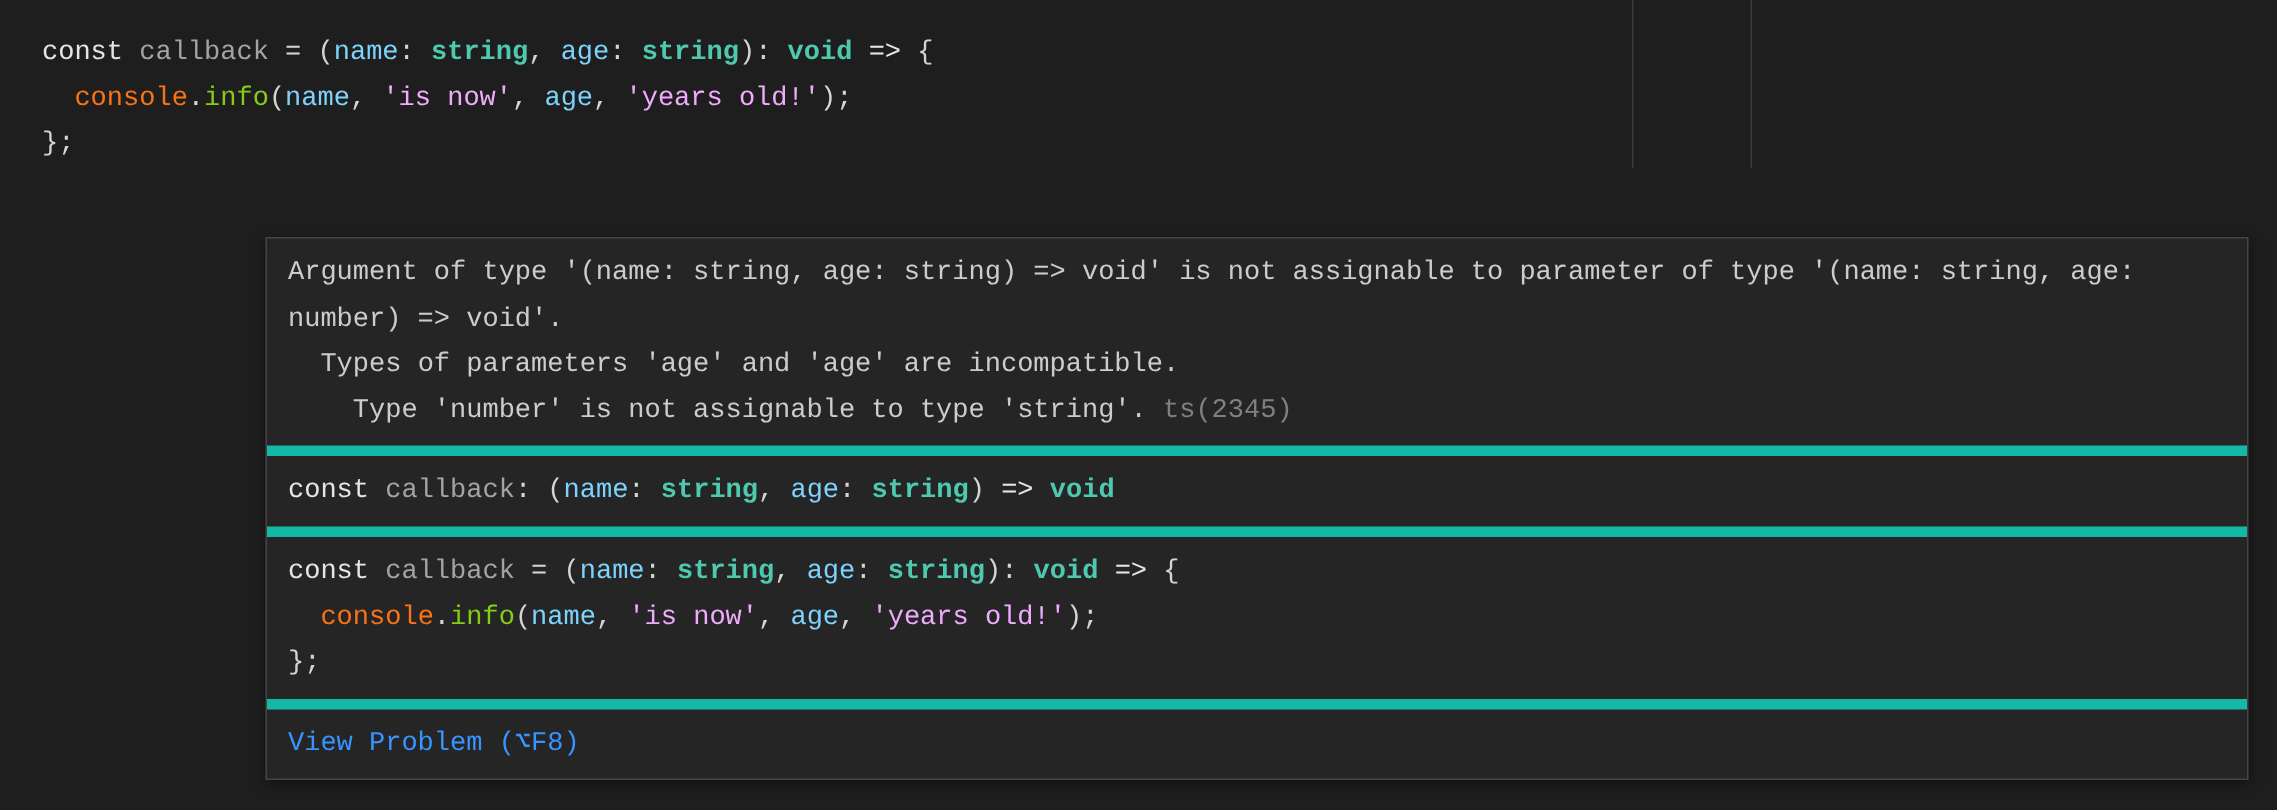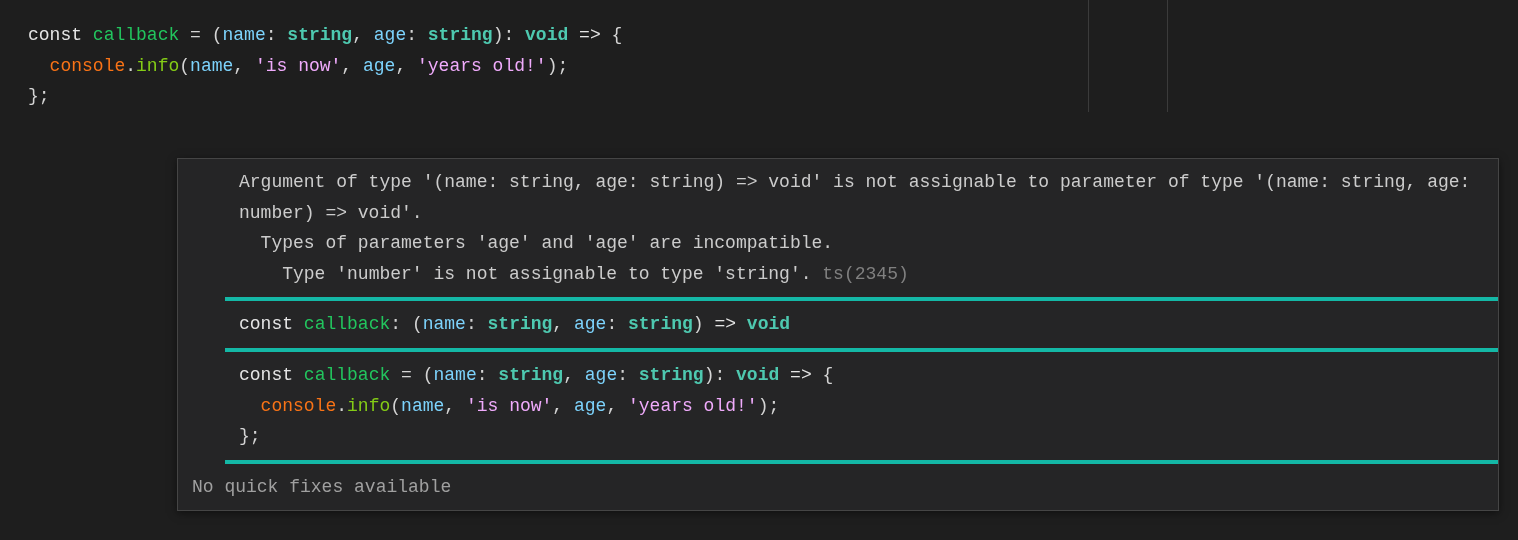--- a/index.html
+++ b/index.html
@@ -13,21 +13,21 @@
     overflow: hidden;
     position: relative;
   }
   .editor {
     padding: 20px 10px 0 28px;
     line-height: 1.7;
     position: relative;
   }
   .code-line { white-space: pre; }
   .kw { color: #e5e5e5; }
-  .var { color: #22c55e; }
+  .var { color: #a3a3a3; }
   .type { color: #4ec9b0; font-weight: bold; }
   .func { color: #84cc16; }
   .str { color: #f0abfc; }
   .punc { color: #d4d4d4; }
   .param { color: #7dd3fc; }
   .obj { color: #f97316; }
   .ws-dot { color: #3b3b3b; }
   .err-underline {
     text-decoration: underline wavy #f14c4c;
     text-decoration-skip-ink: none;
@@ -46,23 +46,22 @@
     top: 158px;
     width: 1322px;
     background: #252526;
     border: 1px solid #454545;
     font-size: 18px;
     line-height: 1.7;
     box-shadow: 0 2px 8px rgba(0,0,0,0.5);
   }
   .hover-section {
     padding: 8px 14px;
-    border-bottom: 4px solid #14b8a6;
+    border-bottom: 7px solid #14b8a6;
     white-space: pre-wrap;
-    margin-left: 47px;
   }
   .hover-section:last-child { border-bottom: none; }
   .err-msg { color: #cccccc; }
   .err-code { color: #808080; }
   .footer {
     padding: 8px 14px;
     display: flex;
     gap: 24px;
     align-items: center;
   }
@@ -89,15 +88,15 @@
 <span class="err-msg">  Types of parameters 'age' and 'age' are incompatible.</span>
 <span class="err-msg">    Type 'number' is not assignable to type 'string'.</span><span class="err-code"> ts(2345)</span></div>
 
   <div class="hover-section"><span class="kw">const</span><span> </span><span class="var">callback</span><span class="punc">:</span><span> </span><span class="punc">(</span><span class="param">name</span><span class="punc">:</span><span> </span><span class="type">string</span><span class="punc">,</span><span> </span><span class="param">age</span><span class="punc">:</span><span> </span><span class="type">string</span><span class="punc">)</span><span> </span><span class="kw">=&gt;</span><span> </span><span class="type">void</span></div>
 
   <div class="hover-section"><span class="kw">const</span><span> </span><span class="var">callback</span><span> </span><span class="punc">=</span><span> </span><span class="punc">(</span><span class="param">name</span><span class="punc">:</span><span> </span><span class="type">string</span><span class="punc">,</span><span> </span><span class="param">age</span><span class="punc">:</span><span> </span><span class="type">string</span><span class="punc">)</span><span class="punc">:</span><span> </span><span class="type">void</span><span> </span><span class="kw">=&gt;</span><span> </span><span class="punc">{</span>
 <span>  </span><span class="obj">console</span><span class="punc">.</span><span class="func">info</span><span class="punc">(</span><span class="param">name</span><span class="punc">,</span><span> </span><span class="str">'is now'</span><span class="punc">,</span><span> </span><span class="param">age</span><span class="punc">,</span><span> </span><span class="str">'years old!'</span><span class="punc">)</span><span class="punc">;</span>
 <span class="punc">}</span><span class="punc">;</span></div>
 
   <div class="footer">
-    <span class="muted">No quick fixes available</span>
+    <span class="link">View Problem (⌥F8)</span>
   </div>
 </div>
 
 </body></html>

